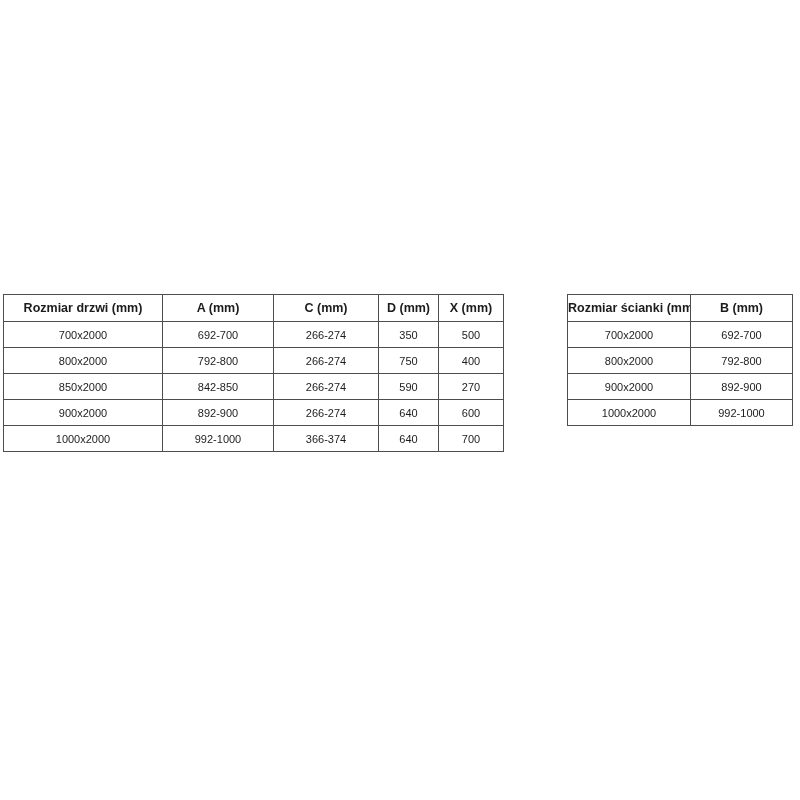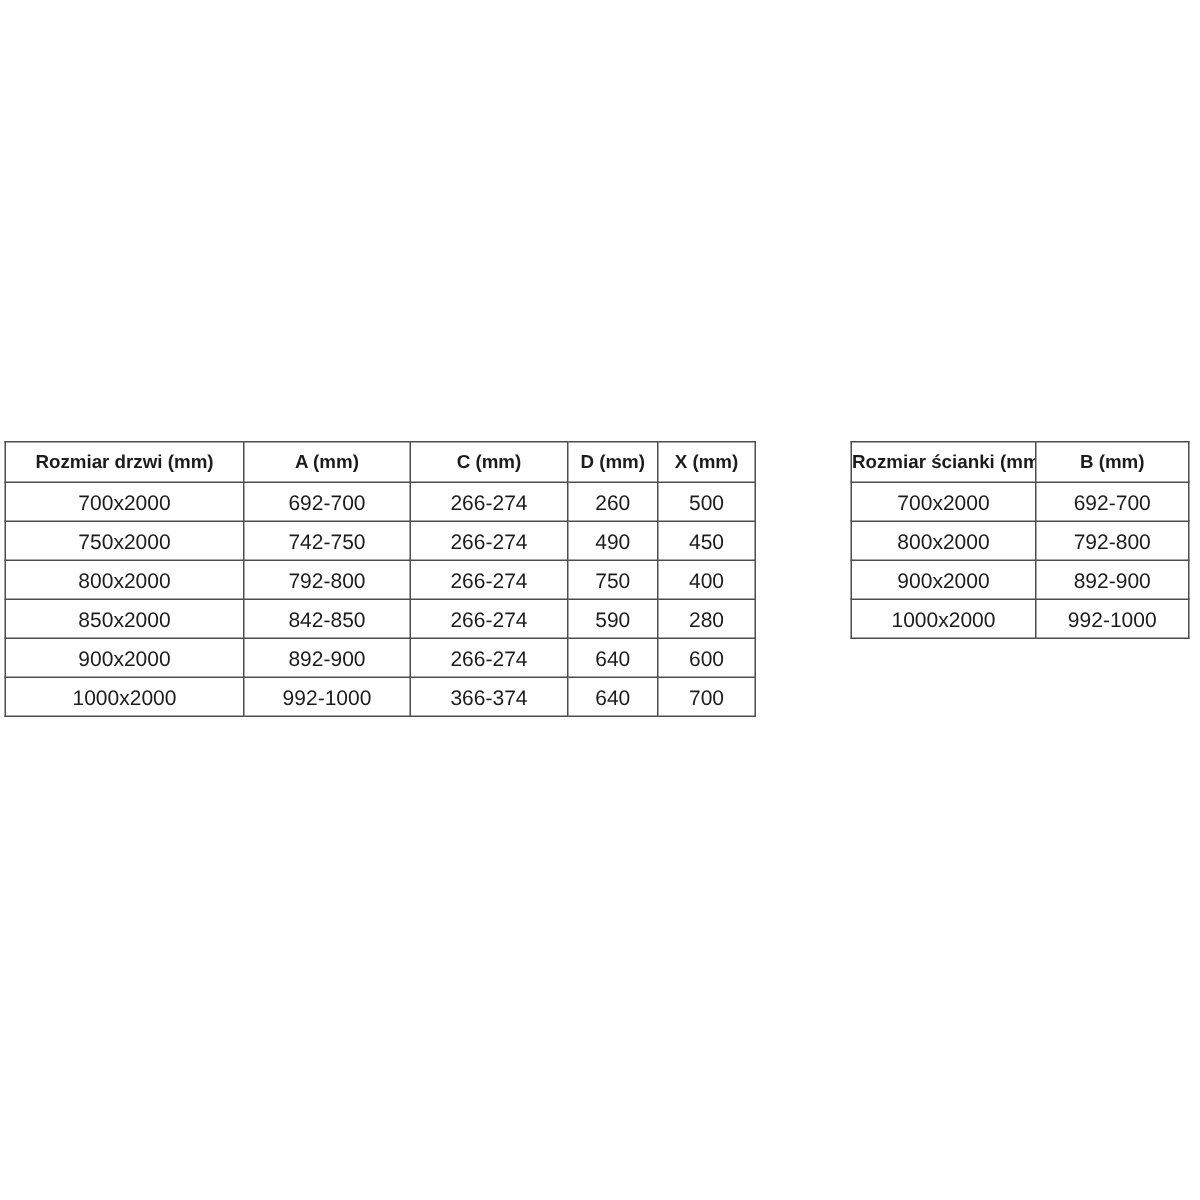--- a/index.html
+++ b/index.html
@@ -40,21 +40,21 @@
     padding: 0;
     overflow: hidden;
     white-space: nowrap;
   }
   table.spec th {
     font-size: 12.5px;
     font-weight: bold;
     height: 26px;
   }
   table.spec td {
-    font-size: 14px;
+    font-size: 11px;
     font-weight: normal;
     height: 25px;
   }
   
   #door-table col.c0 { width: 159px; }
   #door-table col.c1 { width: 111px; }
   #door-table col.c2 { width: 105px; }
   #door-table col.c3 { width: 60px; }
   #door-table col.c4 { width: 65px; }
   
@@ -81,43 +81,36 @@
         <th>C (mm)</th>
         <th>D (mm)</th>
         <th>X (mm)</th>
       </tr>
     </thead>
     <tbody>
       <tr>
         <td>700x2000</td>
         <td>692-700</td>
         <td>266-274</td>
-        <td>260</td>
+        <td>350</td>
         <td>500</td>
-      </tr>
-      <tr>
-        <td>750x2000</td>
-        <td>742-750</td>
-        <td>266-274</td>
-        <td>490</td>
-        <td>450</td>
       </tr>
       <tr>
         <td>800x2000</td>
         <td>792-800</td>
         <td>266-274</td>
         <td>750</td>
         <td>400</td>
       </tr>
       <tr>
         <td>850x2000</td>
         <td>842-850</td>
         <td>266-274</td>
         <td>590</td>
-        <td>280</td>
+        <td>270</td>
       </tr>
       <tr>
         <td>900x2000</td>
         <td>892-900</td>
         <td>266-274</td>
         <td>640</td>
         <td>600</td>
       </tr>
       <tr>
         <td>1000x2000</td>

